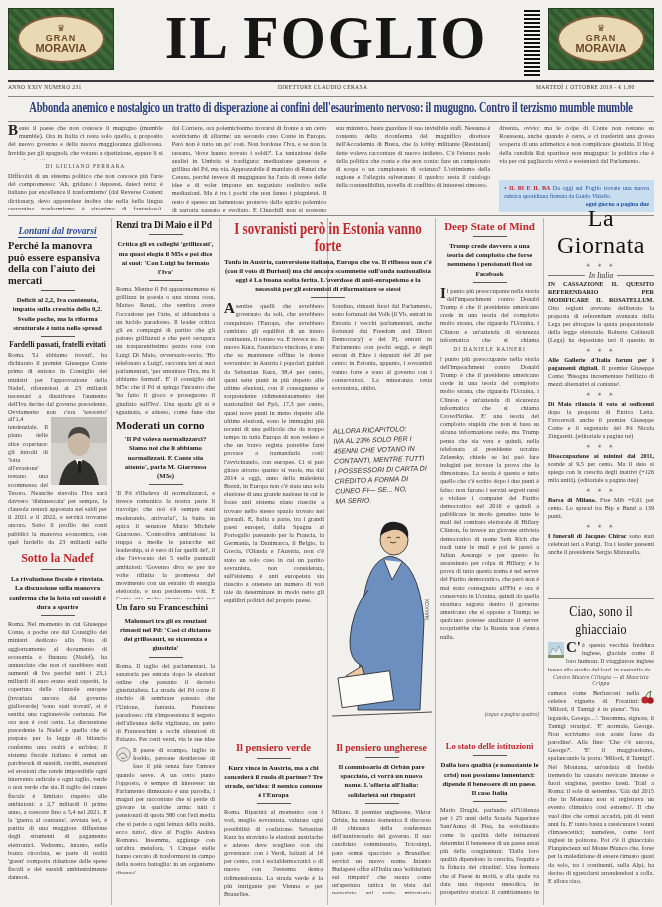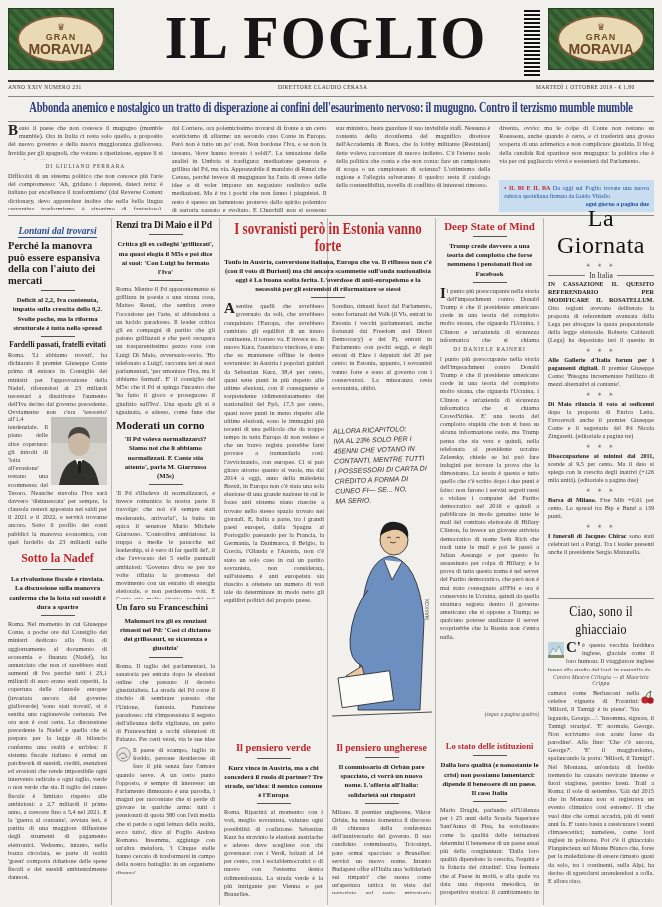--- a/index.html
+++ b/index.html
@@ -15,21 +15,21 @@
     background:repeating-linear-gradient(45deg,#33582f 0 4px,#3c6a38 4px 8px);
     border:1px solid #24401f; display:flex; align-items:center; justify-content:center;
   }
   .ad-oval {
     width:88px; height:48px; background:#ead9b5; border:2px double #7a5c3a;
     border-radius:50%; display:flex; flex-direction:column; align-items:center; justify-content:center;
     font-family:"Liberation Sans", sans-serif; color:#6d4826; line-height:1;
   }
   .ad-crown { font-size:9px; color:#6d4826; margin-bottom:1px; }
   .ad-t1 { font-size:9px; font-weight:bold; letter-spacing:1px; }
-  .ad-t2 { font-size:14px; font-weight:bold; letter-spacing:0; }
+  .ad-t2 { font-size:11px; font-weight:bold; letter-spacing:0; }
   #masthead {
     position:absolute; top:2px; left:128px; width:396px; text-align:center;
     font-weight:bold; font-size:58px; letter-spacing:2px; color:#161616;
     transform:scaleY(1.05); transform-origin:top;
   }
   #barcode {
     position:absolute; top:10px; left:524px; width:16px; height:66px;
     background:repeating-linear-gradient(0deg,#111 0 2px,#f5f5f2 2px 4px);
   }
   #subline { position:absolute; top:62px; left:0; width:662px; height:18px; }
@@ -70,21 +70,21 @@
   .blk { position:absolute; overflow:hidden; }
   #bluebox {
     margin-top:4px; background:#c9ddf0; padding:4px 5px; font-size:6px; line-height:1.35;
     color:#1f4f9c; text-align:justify;
   }
   #bluebox .lead { color:#c0272d; font-weight:bold; }
   #bluebox .more { display:block; text-align:right; font-weight:bold; }
   
   #giornata-title { font-size:24px; font-weight:normal; text-align:center; letter-spacing:.5px; color:#111; }
   .g-sep { text-align:center; font-size:5px; color:#444; margin:3px 0; letter-spacing:3px; }
-  .g-initalia { display:flex; align-items:center; gap:4px; font-size:7.5px;
+  .g-initalia { display:flex; align-items:center; gap:4px; font-style:italic; font-size:7.5px;
     color:#333; justify-content:center; margin:2px 0 0; }
   .g-initalia:before, .g-initalia:after { content:""; flex:1; border-top:1px solid #777; }
   .g-item { font-size:6.2px; line-height:1.3; text-align:justify; color:#3a3a3a; }
   .g-item b { color:#1d1d1d; }
   
   #photo-conte { float:right; width:56px; height:68px; margin:2px 0 2px 3px; }
   
   .mini-icon { float:right; margin:1px 0 1px 2px; }
   .mini-left { float:left; margin:1px 2px 1px 0; }
   .clip { overflow:hidden; }

